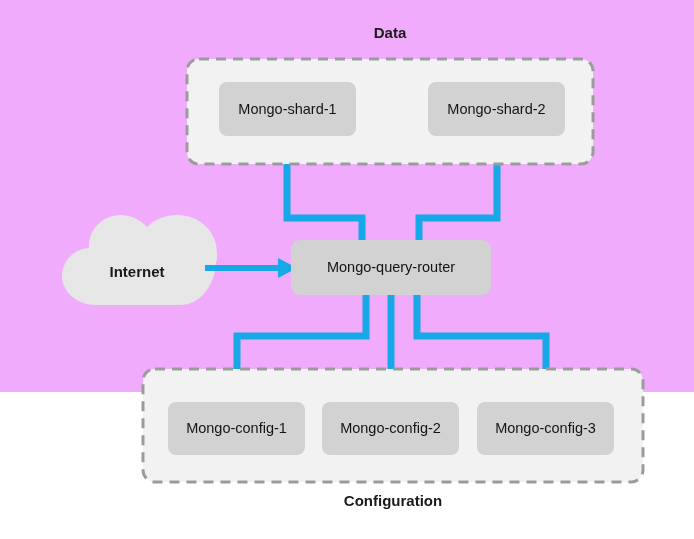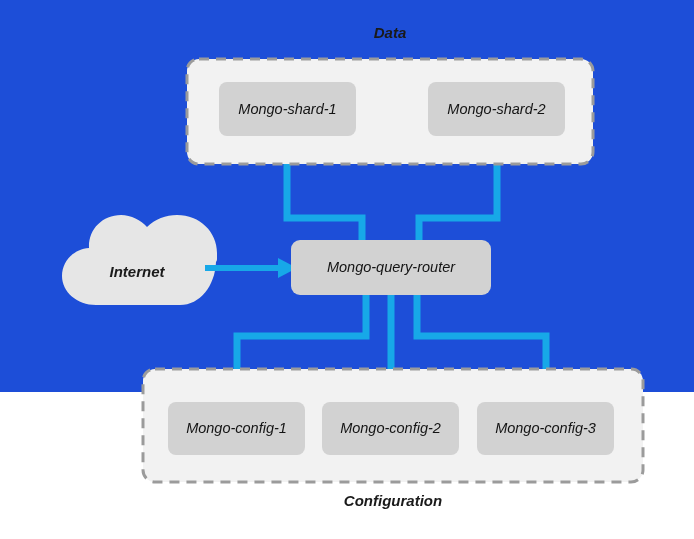--- a/index.html
+++ b/index.html
@@ -10,22 +10,21 @@
   body {
     width: 694px;
     height: 539px;
     font-family: "Liberation Sans", sans-serif;
     overflow: hidden;
   }
   #diagram-canvas {
     position: relative;
     width: 694px;
     height: 392px;
-    background: #1d4ed8;
-    font-style: italic;
+    background: #f0abfc;
   }
   svg.layer {
     position: absolute;
     left: 0;
     top: 0;
     width: 694px;
     height: 539px;
   }
   .group-label {
     font-family: "Liberation Sans", sans-serif;

